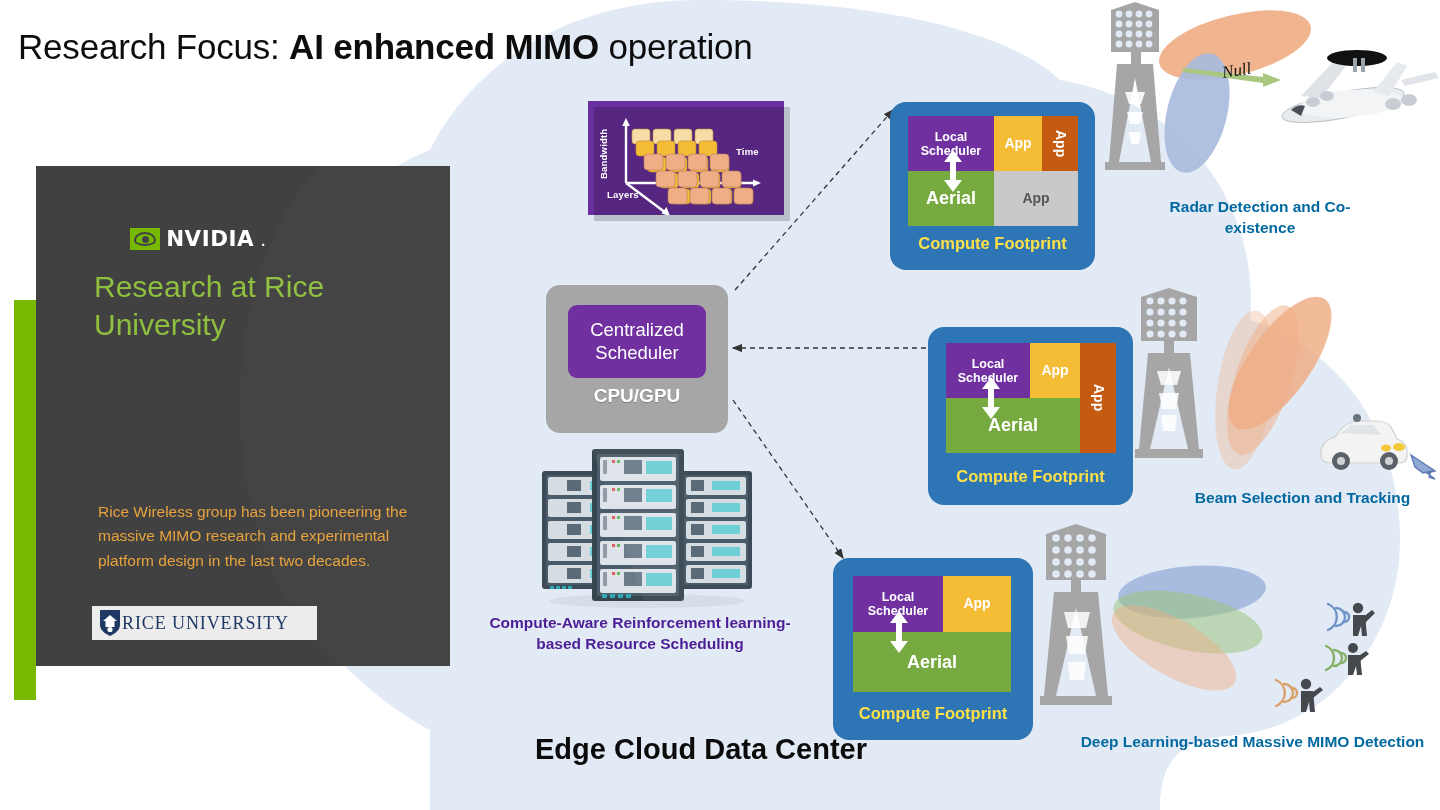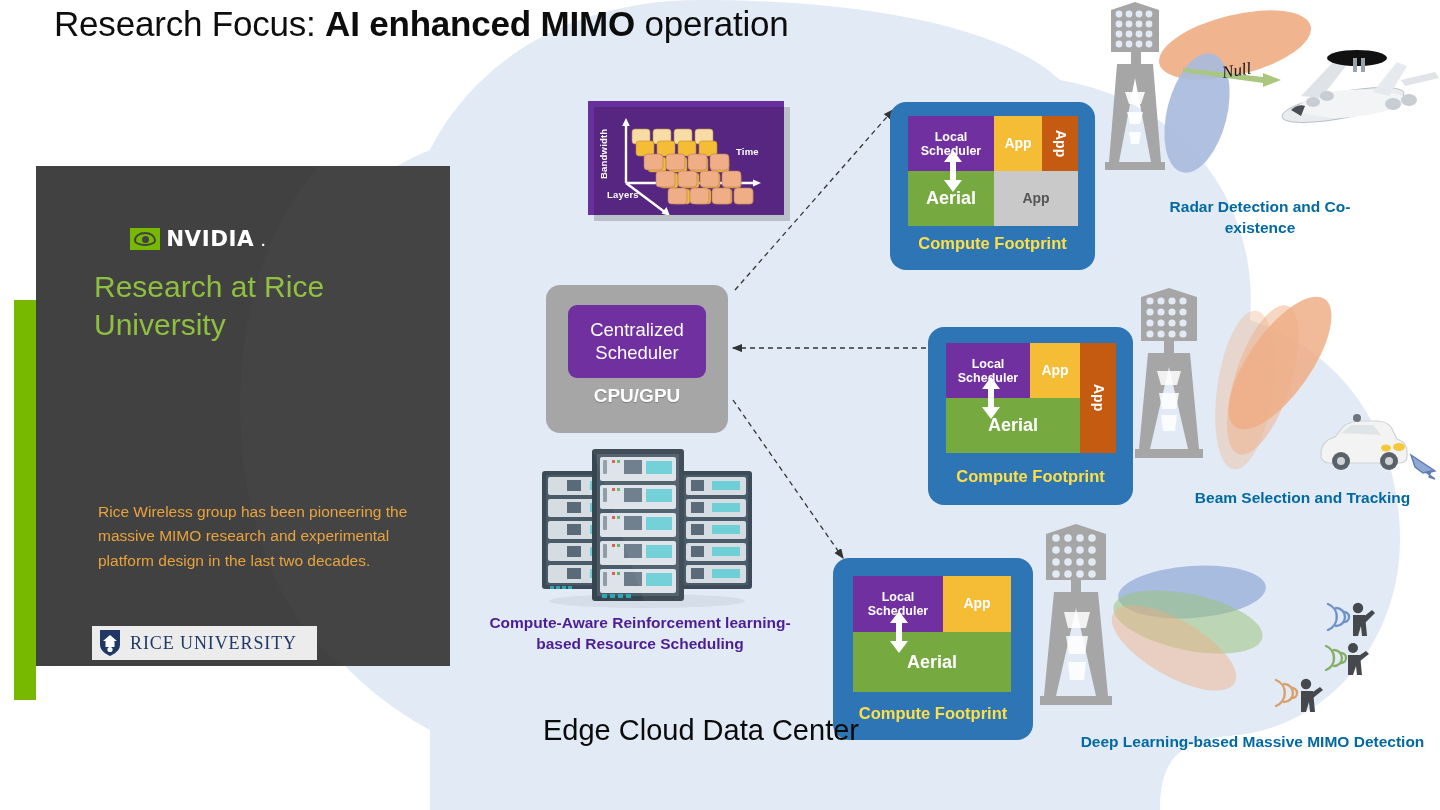--- a/index.html
+++ b/index.html
@@ -27,27 +27,26 @@
   #bg-cloud {
     position: absolute;
     left: 0; top: 0;
     width: 1440px; height: 810px;
     z-index: 0;
   }
 
   
   #page-title {
     position: absolute;
-    left: 18px; top: 4px;
+    left: 18px; top: 27px;
     font-size: 35px;
     letter-spacing: -0.2px;
     color: #0d0d0d;
     white-space: nowrap;
     z-index: 20;
-    margin-left: 36px;
   }
   #page-title .bold { font-weight: bold; }
 
   
   #green-bar {
     position: absolute;
     left: 14px; top: 300px;
     width: 22px; height: 400px;
     background: #76b900;
     z-index: 6;
@@ -127,26 +126,25 @@
   #nv-note {
     position: absolute;
     left: 62px; top: 334px;
     width: 320px;
     font-size: 15.5px;
     line-height: 1.58;
     color: #e8a33d;
   }
   #rice-logo {
     position: absolute;
-    left: 56px; top: 460px;
+    left: 56px; top: 440px;
     width: 225px; height: 34px;
     background: #ececec;
     display: flex;
     align-items: center;
-    gap: 8px;
     padding-left: 6px;
     box-sizing: border-box;
   }
   .rice-shield { width: 24px; height: 28px; flex: none; }
   .rice-text {
     font-family: "Liberation Serif", serif;
     font-size: 18px;
     color: #1f3864;
     letter-spacing: 0.9px;
   }
@@ -289,25 +287,25 @@
     font-size: 15.5px;
     font-weight: bold;
     line-height: 1.36;
     color: #0369a1;
     z-index: 14;
   }
 
   
   #edge-title {
     position: absolute;
-    left: 476px; top: 714px;
+    left: 476px; top: 733px;
     width: 450px;
     text-align: center;
     font-size: 29px;
-    font-weight: normal;
+    font-weight: bold;
     color: #0b0b0b;
     z-index: 14;
   }
 
   
   #connectors {
     position: absolute;
     left: 0; top: 0;
     width: 1440px; height: 810px;
     z-index: 12;

